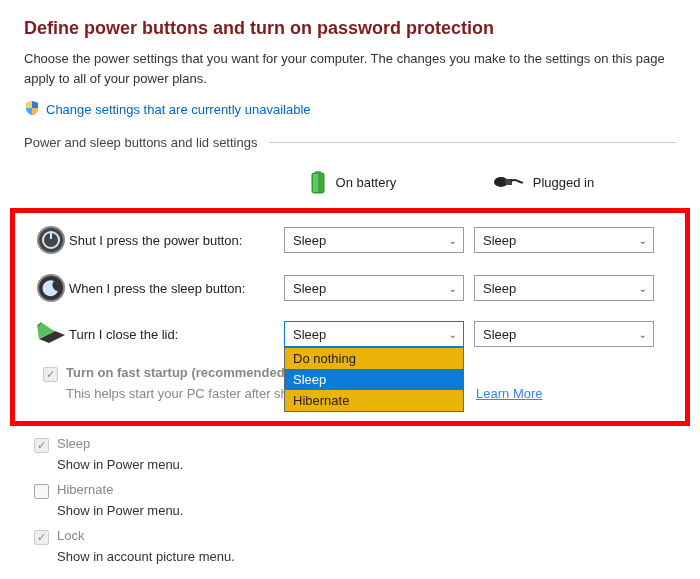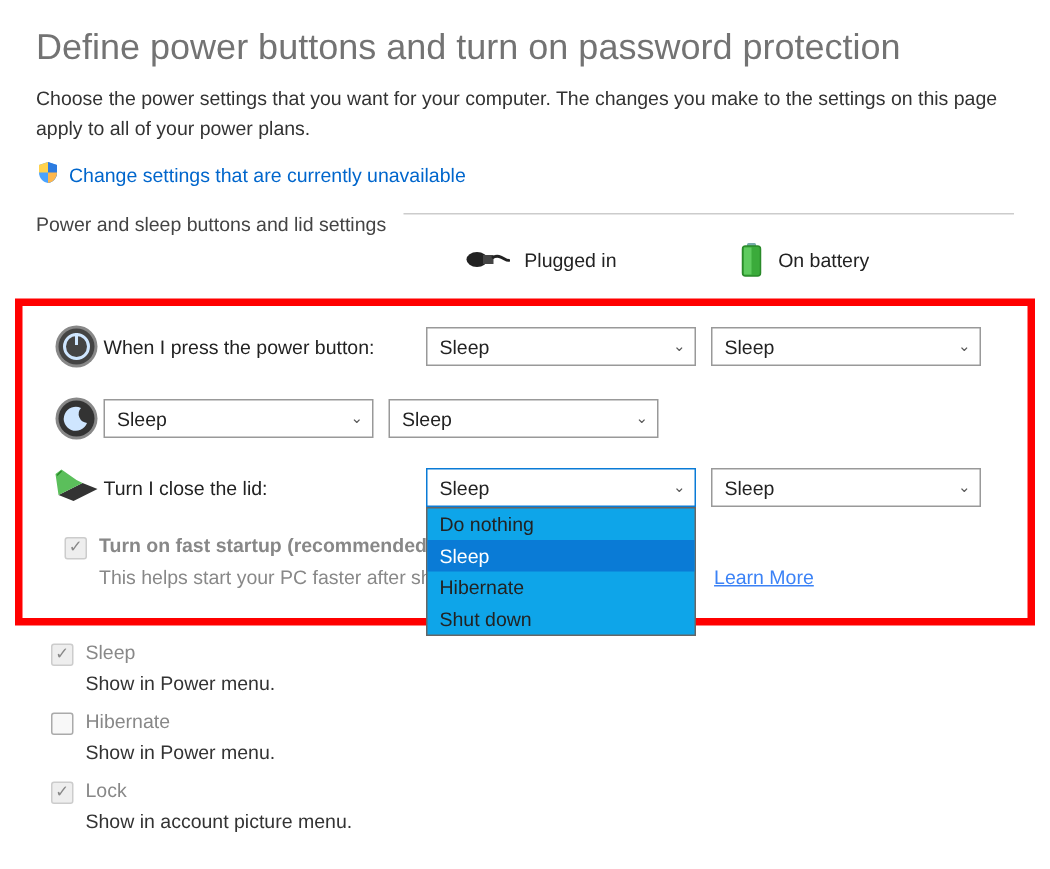--- a/index.html
+++ b/index.html
@@ -5,45 +5,45 @@
     * { box-sizing: border-box; margin: 0; padding: 0; }
     body {
       font-family: "Segoe UI", Tahoma, sans-serif;
       font-size: 13px;
       color: #333;
       background: #fff;
       width: 700px;
       padding: 18px 24px;
     }
     .title {
-      color: #737373;
-      font-size: 24px;
-      font-weight: 400;
+      color: #7f1d1d;
+      font-size: 18px;
+      font-weight: 700;
       margin-bottom: 10px;
     }
     .subtitle {
       color: #333;
       line-height: 1.5;
       margin-bottom: 12px;
     }
     .change-link {
       display: flex;
       align-items: center;
       gap: 6px;
       margin-bottom: 16px;
     }
     .change-link a {
       color: #0066cc;
       text-decoration: none;
     }
     .shield-icon svg { width: 16px; height: 16px; }
     .section-header {
       display: flex;
-      align-items: flex-start;
-      margin-bottom: 4px;
+      align-items: center;
+      margin-bottom: 20px;
     }
     .section-header .label {
       color: #444;
       padding-right: 12px;
     }
     .section-header .line {
       flex: 1;
       height: 1px;
       background: #ccc;
     }
@@ -98,21 +98,21 @@
       color: #222;
     }
     .select.focused { border: 1px solid #0a7bd6; }
     .chevron { color: #555; font-size: 10px; }
     .dropdown {
       position: absolute;
       top: 26px;
       left: 251px;
       width: 180px;
       border: 1px solid #666;
-      background: #0ea5e9;
+      background: #eab308;
       z-index: 10;
     }
     .dropdown-item {
       padding: 3px 8px;
       font-size: 13px;
       color: #222;
       cursor: pointer;
     }
     .dropdown-item.selected {
       background: #0a7bd6;
@@ -180,71 +180,72 @@
 </div>
 
 <div class="section-header">
   <span class="label">Power and sleep buttons and lid settings</span>
   <span class="line"></span>
 </div>
 
 <div class="cols-header">
   <div class="spacer"></div>
   <div class="col">
+    <span class="battery-icon">
+      <svg width="16" height="24" viewBox="0 0 16 24">
+          <rect x="5" y="1" width="6" height="3" rx="1" fill="#7aa"></rect>
+          <rect x="2" y="3" width="12" height="20" rx="2" fill="#3bab3b" stroke="#2a8a2a"></rect>
+          <rect x="3" y="4" width="5" height="18" fill="#5ecb5e"></rect>
+        </svg>
+    </span>
+    <span>On battery</span>
+  </div>
+  <div class="col">
     <span class="plug-icon">
       <svg width="30" height="18" viewBox="0 0 30 18">
           <ellipse cx="8" cy="9" rx="7" ry="5" fill="#222"></ellipse>
           <rect x="12" y="6" width="7" height="6" fill="#444"></rect>
           <path d="M18 8 C24 4 28 12 30 9" stroke="#222" stroke-width="2" fill="none"></path>
         </svg>
     </span>
     <span>Plugged in</span>
-  </div>
-  <div class="col">
-    <span class="battery-icon">
-      <svg width="16" height="24" viewBox="0 0 16 24">
-          <rect x="5" y="1" width="6" height="3" rx="1" fill="#7aa"></rect>
-          <rect x="2" y="3" width="12" height="20" rx="2" fill="#3bab3b" stroke="#2a8a2a"></rect>
-          <rect x="3" y="4" width="5" height="18" fill="#5ecb5e"></rect>
-        </svg>
-    </span>
-    <span>On battery</span>
   </div>
 </div>
 
 <div class="redbox">
 
   <div class="row">
     <span class="row-icon">
       <svg width="30" height="30" viewBox="0 0 30 30">
           <circle cx="15" cy="15" r="14" fill="#888"></circle>
           <circle cx="15" cy="15" r="12" fill="#444"></circle>
           <circle cx="15" cy="15" r="8" fill="none" stroke="#cfe6ff" stroke-width="2"></circle>
           <rect x="14" y="6" width="2" height="8" fill="#cfe6ff"></rect>
         </svg>
     </span>
-    <span class="row-label">When I press the power button:</span>
+    <span class="row-label">Shut I press the power button:</span>
     <div class="select">
       <span>Sleep</span>
         <span class="chevron">⌄</span>
     </div>
     <div class="select">
       <span>Sleep</span>
         <span class="chevron">⌄</span>
     </div>
   </div>
 
   <div class="row">
     <span class="row-icon">
       <svg width="30" height="30" viewBox="0 0 30 30">
           <circle cx="15" cy="15" r="14" fill="#888"></circle>
           <circle cx="15" cy="15" r="12" fill="#333"></circle>
           <path d="M18 8 A8 8 0 1 0 22 18 A6 6 0 0 1 18 8" fill="#cfe6ff"></path>
         </svg>
     </span>
+    <span class="row-label">When I press the sleep button:</span>
     <div class="select">
       <span>Sleep</span>
         <span class="chevron">⌄</span>
     </div>
     <div class="select">
       <span>Sleep</span>
         <span class="chevron">⌄</span>
     </div>
   </div>
 
@@ -262,21 +263,20 @@
         <span class="chevron">⌄</span>
     </div>
     <div class="select">
       <span>Sleep</span>
         <span class="chevron">⌄</span>
     </div>
     <div class="dropdown">
       <div class="dropdown-item">Do nothing</div>
       <div class="dropdown-item selected">Sleep</div>
       <div class="dropdown-item">Hibernate</div>
-      <div class="dropdown-item">Shut down</div>
     </div>
   </div>
 
 
   <div class="checkbox-row">
     <span class="checkbox disabled checked"></span>
     <span class="cb-label bold dim">Turn on fast startup (recommended)</span>
   </div>
   <div class="cb-desc dim">
     <span>This helps start your PC faster after shutdown. Restart isn't affected.</span>

